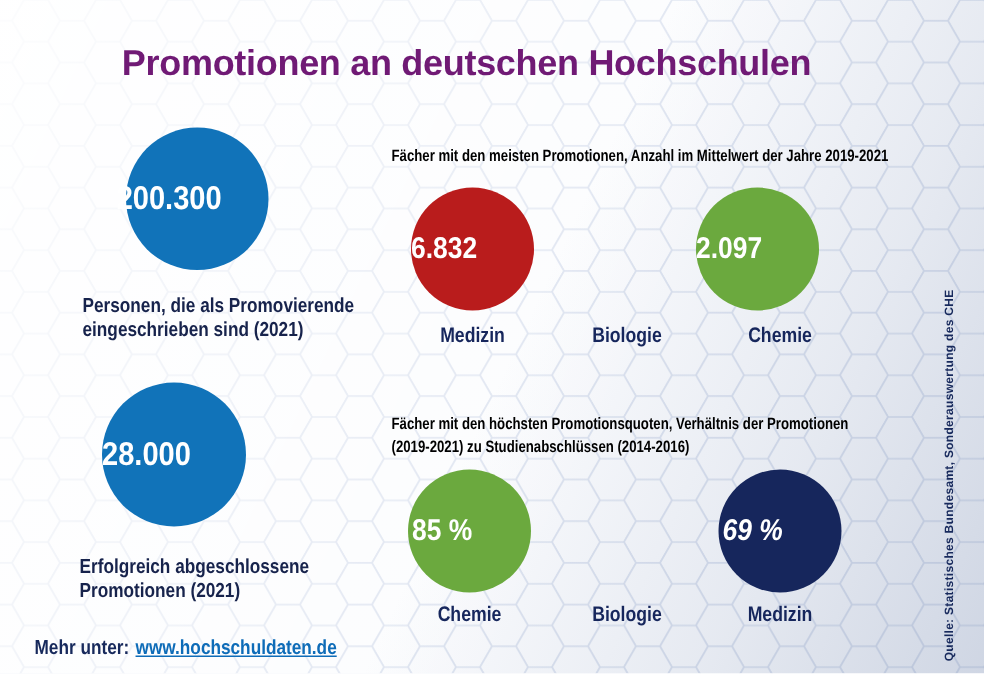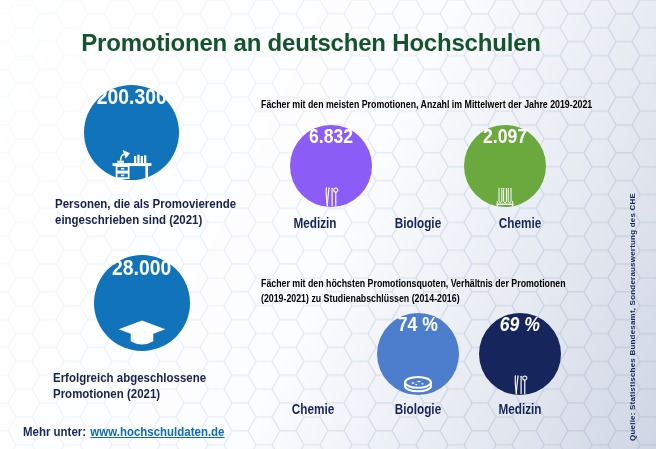--- a/index.html
+++ b/index.html
@@ -11,25 +11,25 @@
   }
   .bg-hex { position:absolute; left:0; top:0; }
   .bg-wash { position:absolute; inset:0; pointer-events:none;
     background:linear-gradient(115deg, rgba(255,255,255,0.92) 0%, rgba(255,255,255,0.55) 35%, rgba(255,255,255,0.15) 58%, rgba(255,255,255,0) 75%);
   }
   .bg-shade { position:absolute; inset:0; pointer-events:none;
     background:linear-gradient(115deg, rgba(145,160,190,0) 52%, rgba(145,160,190,0.20) 78%, rgba(122,140,176,0.34) 100%);
   }
   .title {
     position:absolute; left:0; top:29px; width:622px; text-align:center;
-    font-size:24px; font-weight:700; color:#14532d; letter-spacing:-0.2px;
+    font-size:24px; font-weight:700; color:#701a75; letter-spacing:-0.2px;
   }
   .circle {
     position:absolute; border-radius:50%; color:#fff;
-    display:flex; flex-direction:column; align-items:center; justify-content:center;gap:37px;
+    display:flex; align-items:center; justify-content:center;gap:37px;
   }
   .circle .num { font-weight:700; white-space:nowrap; transform:scaleX(0.88); line-height:1.1; }
   .circle.big .num { font-size:22px; }
   .circle.small { width:82px; height:82px; }
   .circle.small .num { font-size:20px; }
   .circle .icon { margin-top:3px; }
   .caption {
     position:absolute; font-size:13.5px; font-weight:700; color:#17234c;
     line-height:15.5px; white-space:nowrap;
     transform:scaleX(0.85); transform-origin:0 0;
@@ -99,37 +99,37 @@
       <rect x="7" y="35.5" width="18" height="8" fill="none" stroke="#fff" stroke-width="2.6"></rect>
       <rect x="13.5" y="28.2" width="5" height="2.4" fill="#fff"></rect>
       <rect x="13.5" y="38.2" width="5" height="2.4" fill="#fff"></rect>
     </svg>
   </div>
   <div class="caption" style="left:55px; top:196px;">
     <div>Personen, die als Promovierende</div>
     <div>eingeschrieben sind (2021)</div>
   </div>
 
-  <div class="circle big" style="left: 94px; top: 255px; width: 96px; height: 96px; background: rgb(17, 115, 185);">
+  <div class="circle big" style="left: 68px; top: 255px; width: 96px; height: 96px; background: rgb(17, 115, 185);">
     <div class="num">28.000</div>
     <svg class="icon" width="50" height="30" viewBox="0 0 60 36" aria-hidden="true">
       <polygon points="30,0.5 58,11 30,21.5 2,11" fill="#fff"></polygon>
       <path d="M16.5 15.5 L16.5 25.5 Q30 33.5 43.5 25.5 L43.5 15.5 L30 20.8 Z" fill="#fff"></path>
     </svg>
   </div>
   <div class="caption" style="left:53px; top:370px;">
     <div>Erfolgreich abgeschlossene</div>
     <div>Promotionen (2021)</div>
   </div>
 
   <div class="sec-head" style="left:261px; top:97px;">
     <div>Fächer mit den meisten Promotionen, Anzahl im Mittelwert der Jahre 2019-2021</div>
   </div>
 
-  <div class="circle small" style="left: 290px; top: 125px; background: #8b5cf6;">
+  <div class="circle small" style="left: 274px; top: 125px; background: #b91c1c;">
     <div class="num">6.832</div>
     <svg class="icon" width="32" height="41" viewBox="0 0 36 46" aria-hidden="true">
       <path d="M7.5 2 C5.8 15 8.2 30 9.6 43" stroke="#fff" stroke-width="2.7" fill="none" stroke-linecap="round"></path>
       <path d="M13.5 2 C12 15 10 30 9.6 43" stroke="#fff" stroke-width="2.7" fill="none" stroke-linecap="round"></path>
       <path d="M20.5 3 L20.5 43" stroke="#fff" stroke-width="2.7" fill="none" stroke-linecap="round"></path>
       <circle cx="29" cy="7" r="4.7" fill="none" stroke="#fff" stroke-width="2.5"></circle>
       <path d="M29 12 L29 43" stroke="#fff" stroke-width="2.7" fill="none" stroke-linecap="round"></path>
     </svg>
   </div>
   <div class="circ-label" style="left:274px; top:215px;">Medizin</div>
@@ -155,33 +155,41 @@
         <rect x="40.3" y="44.9" width="3.2" height="3.2" fill="#fff"></rect>
     </svg>
   </div>
   <div class="circ-label" style="left:479px; top:215px;">Chemie</div>
 
   <div class="sec-head" style="left:261px; top:276px;">
     <div>Fächer mit den höchsten Promotionsquoten, Verhältnis der Promotionen</div>
     <div>(2019-2021) zu Studienabschlüssen (2014-2016)</div>
   </div>
 
+  <div class="circle small" style="left: 272px; top: 313px; background: rgb(107, 169, 62);">
+    <div class="num">85 %</div>
+    <svg class="icon" width="38" height="41" viewBox="0 0 46 50" aria-hidden="true">
+      <rect x="6.6" y="2.5" width="3" height="4.3" fill="#fff"></rect>
+        <rect x="13.4" y="2.5" width="3" height="4.3" fill="#fff"></rect>
+      <rect x="18.1" y="2.5" width="3" height="4.3" fill="#fff"></rect>
+        <rect x="24.9" y="2.5" width="3" height="4.3" fill="#fff"></rect>
+      <rect x="29.6" y="2.5" width="3" height="4.3" fill="#fff"></rect>
+        <rect x="36.4" y="2.5" width="3" height="4.3" fill="#fff"></rect>
+      <path d="M8 7.5 L8 35 a3.5 4.2 0 0 0 7 0 L15 7.5" fill="none" stroke="#fff" stroke-width="2.5"></path>
+      <path d="M19.5 7.5 L19.5 35 a3.5 4.2 0 0 0 7 0 L26.5 7.5" fill="none" stroke="#fff" stroke-width="2.5"></path>
+      <path d="M31 7.5 L31 35 a3.5 4.2 0 0 0 7 0 L38 7.5" fill="none" stroke="#fff" stroke-width="2.5"></path>
+      <rect x="2.5" y="35.5" width="2.8" height="6" fill="#fff"></rect>
+        <rect x="40.7" y="35.5" width="2.8" height="6" fill="#fff"></rect>
+      <rect x="1.5" y="41.5" width="43" height="3.4" fill="#fff"></rect>
+      <rect x="2.5" y="44.9" width="3.2" height="3.2" fill="#fff"></rect>
+        <rect x="40.3" y="44.9" width="3.2" height="3.2" fill="#fff"></rect>
+    </svg>
+  </div>
   <div class="circ-label" style="left:272px; top:401px;">Chemie</div>
 
-  <div class="circle small" style="left: 377px; top: 313px; background: rgb(77, 126, 205);">
-    <div class="num">74 %</div>
-    <svg class="icon" width="44" height="29" viewBox="0 0 52 34" aria-hidden="true">
-      <ellipse cx="26" cy="12.5" rx="22" ry="9.3" fill="none" stroke="#fff" stroke-width="3.4"></ellipse>
-      <path d="M4 12.5 L4 18.5 A22 9.3 0 0 0 48 18.5 L48 12.5" fill="none" stroke="#fff" stroke-width="3.4"></path>
-      <ellipse cx="17.5" cy="13.5" rx="2.8" ry="1.2" fill="#fff"></ellipse>
-      <ellipse cx="27.5" cy="11" rx="3.2" ry="1.2" fill="#fff"></ellipse>
-      <ellipse cx="33.5" cy="15" rx="2.5" ry="1.1" fill="#fff"></ellipse>
-      <ellipse cx="23" cy="16.3" rx="2.1" ry="1" fill="#fff"></ellipse>
-    </svg>
-  </div>
   <div class="circ-label" style="left:377px; top:401px;">Biologie</div>
 
   <div class="circle small" style="left: 479px; top: 313px; background: rgb(22, 38, 92); font-style: italic;">
     <div class="num">69 %</div>
     <svg class="icon" width="32" height="41" viewBox="0 0 36 46" aria-hidden="true">
       <path d="M7.5 2 C5.8 15 8.2 30 9.6 43" stroke="#fff" stroke-width="2.7" fill="none" stroke-linecap="round"></path>
       <path d="M13.5 2 C12 15 10 30 9.6 43" stroke="#fff" stroke-width="2.7" fill="none" stroke-linecap="round"></path>
       <path d="M20.5 3 L20.5 43" stroke="#fff" stroke-width="2.7" fill="none" stroke-linecap="round"></path>
       <circle cx="29" cy="7" r="4.7" fill="none" stroke="#fff" stroke-width="2.5"></circle>
       <path d="M29 12 L29 43" stroke="#fff" stroke-width="2.7" fill="none" stroke-linecap="round"></path>

